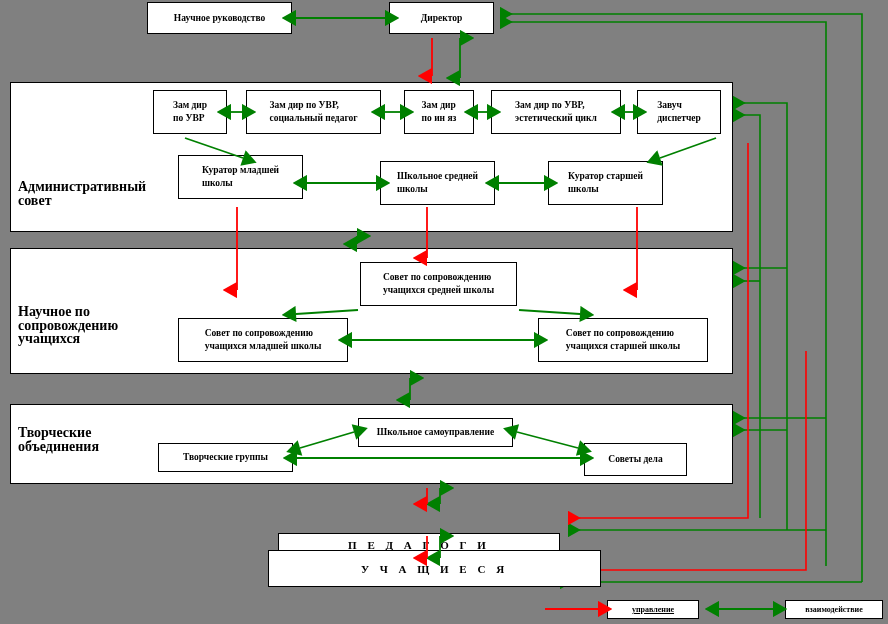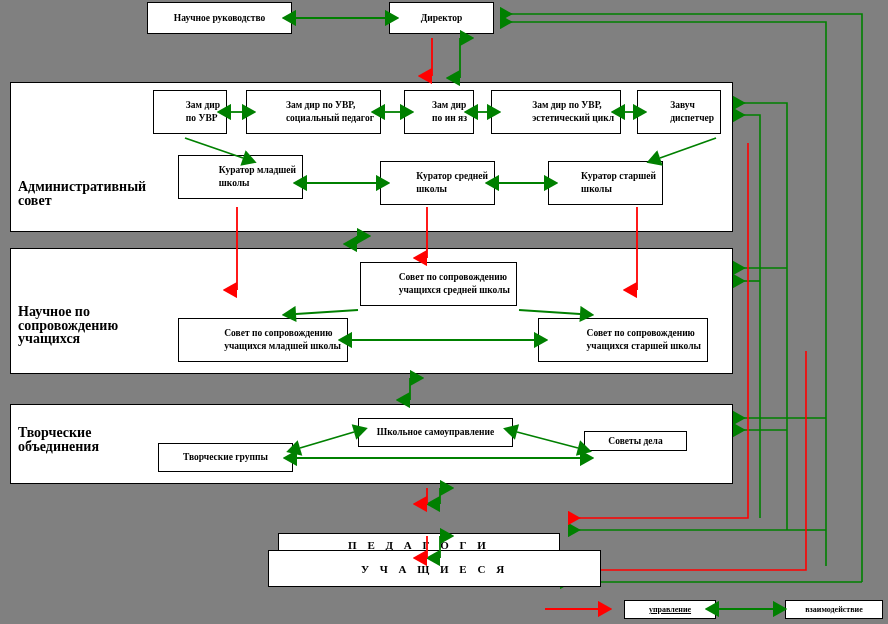--- a/index.html
+++ b/index.html
@@ -36,21 +36,21 @@
   }
 
   
   .node{
     position:absolute;
     background:#ffffff;
     border:1px solid #000000;
     box-sizing:border-box;
     display:flex;
     align-items:center;
-    justify-content:flex-end;
+    justify-content:center;
     font-weight:bold;
     font-size:9.5px;
     line-height:13px;
     color:#000;
     padding:3px 6px;
   }
   .node.center{justify-content:center;text-align:center;}
   .node span{display:block;}
 
   .wide-node{
@@ -200,21 +200,21 @@
 
   <div class="node" style="left:178px;top:155px;width:125px;height:44px;">
     <div>
       <span>Куратор младшей</span>
       <span>школы</span>
     </div>
   </div>
 
   <div class="node" style="left:380px;top:161px;width:115px;height:44px;">
     <div>
-      <span>Куратор средней</span>
+      <span>Школьное средней</span>
       <span>школы</span>
     </div>
   </div>
 
   <div class="node" style="left:548px;top:161px;width:115px;height:44px;">
     <div>
       <span>Куратор старшей</span>
       <span>школы</span>
     </div>
   </div>
@@ -241,33 +241,33 @@
   </div>
 
   <div class="node center" style="left:158px;top:443px;width:135px;height:29px;">
     <span>Творческие группы</span>
   </div>
 
   <div class="node center" style="left:358px;top:418px;width:155px;height:29px;">
     <span>Школьное самоуправление</span>
   </div>
 
-  <div class="node center" style="left:584px;top:431px;width:103px;height:20px;">
+  <div class="node center" style="left:584px;top:443px;width:103px;height:33px;">
     <span>Советы дела</span>
   </div>
 
   <div class="wide-node" style="left:278px;top:508px;width:282px;height:24px;margin-top:25px;">
     <span>П Е Д А Г О Г И</span>
   </div>
 
   <div class="wide-node" style="left:268px;top:550px;width:333px;height:37px;">
     <span>У Ч А Щ И Е С Я</span>
   </div>
 
-  <div class="legend-box" style="left:624px;top:600px;width:92px;height:19px;text-decoration:underline;">
+  <div class="legend-box" style="left:607px;top:600px;width:92px;height:19px;text-decoration:underline;">
     <span>управление</span>
   </div>
 
   <div class="legend-box" style="left:785px;top:600px;width:98px;height:19px;">
     <span>взаимодействие</span>
   </div>
 
   <svg class="overlay over" viewBox="0 0 888 624" xmlns="http://www.w3.org/2000/svg">
     <defs>
       <marker id="g2L" markerWidth="9" markerHeight="9" refX="8" refY="4.5" orient="auto">

